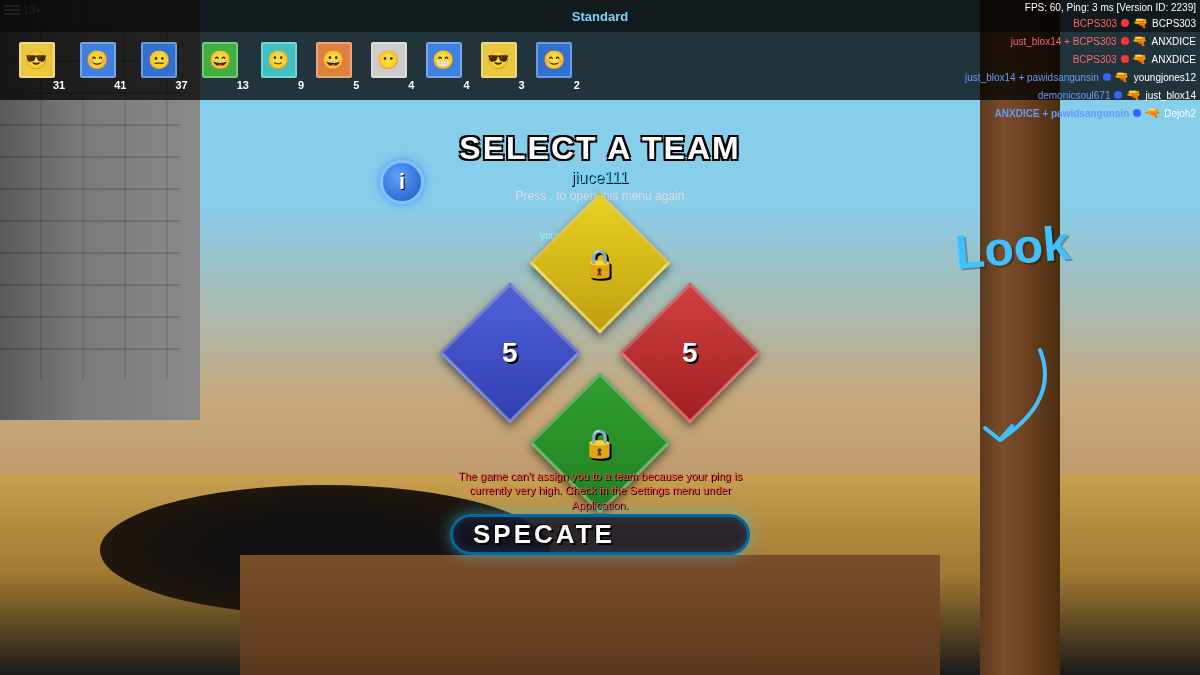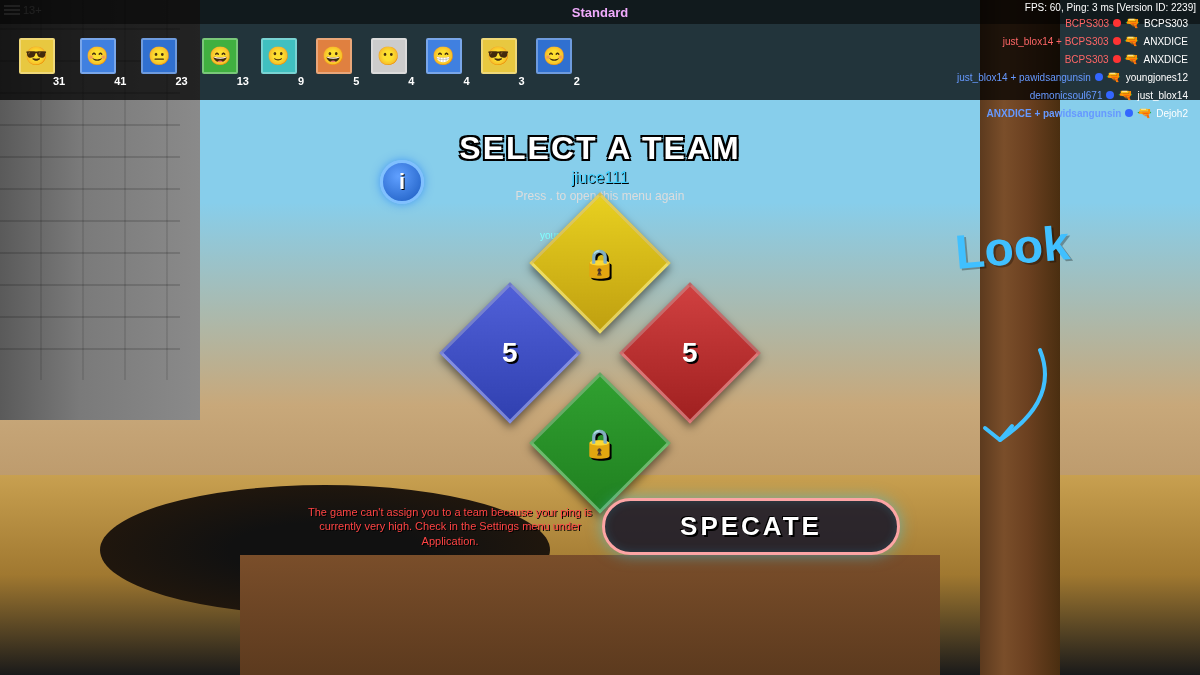--- a/index.html
+++ b/index.html
@@ -72,23 +72,23 @@
       height: 100px;
       background: rgba(0,0,0,0.75);
       display: flex;
       flex-direction: column;
     }
 
     #game-title-bar {
       display: flex;
       justify-content: center;
       align-items: center;
-      height: 24px;
+      height: 32px;
       font-size: 13px;
-      color: #f0abfc;
+      color: #7dd3fc;
       font-weight: bold;
       background: rgba(0,0,0,0.5);
     }
 
     #player-avatars {
       display: flex;
       align-items: center;
       padding: 4px 8px;
       gap: 4px;
       flex: 1;
@@ -123,21 +123,21 @@
     #fps-info {
       position: absolute;
       top: 2px; right: 4px;
       font-size: 10px;
       color: #fff;
     }
 
     
     #player-list {
       position: absolute;
-      top: 14px; right: 12px;
+      top: 14px; right: 4px;
       font-size: 10px;
       color: #fff;
       line-height: 1.5;
       text-align: left;
     }
 
     .player-entry {
       display: flex;
       align-items: center;
       justify-content: flex-end;
@@ -255,43 +255,43 @@
       box-shadow: 0 0 10px rgba(0,100,255,0.5);
     }
 
     
     #specate-container {
       position: absolute;
       bottom: 120px;
       left: 50%;
       transform: translateX(-50%);
       display: flex;
-      flex-direction: row;
+      flex-direction: column;
       align-items: center;
       gap: 2px;
     }
 
     #error-message {
       font-size: 11px;
       color: #ff4444;
       text-align: center;
       max-width: 300px;
       line-height: 1.3;
       text-shadow: 1px 1px 0 #000;
     }
 
     #specate-button {
       width: 300px;
-      padding: 10px 20px;
+      padding: 2px 20px;
       background: rgba(20,20,40,0.85);
-      border: 3px solid #fca5a5;
+      border: 3px solid #0369a1;
       border-radius: 30px;
       display: flex;
       align-items: center;
-      justify-content: center;
+      justify-content: flex-start;
       cursor: pointer;
       pointer-events: all;
       box-shadow: 0 0 15px rgba(64,192,224,0.6), inset 0 0 10px rgba(64,192,224,0.2);
       position: relative;
     }
 
     #specate-button-label {
       font-size: 26px;
       font-weight: 900;
       color: #fff;
@@ -376,21 +376,21 @@
   <div class="avatar-group">
         <div class="avatar-icon" style="background: rgb(232, 200, 64); border: 2px solid rgba(255, 255, 255, 0.3);">😎</div>
         <div class="avatar-score">31</div>
       </div>
       <div class="avatar-group">
         <div class="avatar-icon" style="background: rgb(64, 128, 224); border: 2px solid rgba(255, 255, 255, 0.3);">😊</div>
         <div class="avatar-score">41</div>
       </div>
       <div class="avatar-group">
         <div class="avatar-icon" style="background: rgb(48, 112, 208); border: 2px solid rgba(255, 255, 255, 0.3);">😐</div>
-        <div class="avatar-score">23</div>
+        <div class="avatar-score">37</div>
       </div>
       <div class="avatar-group">
         <div class="avatar-icon" style="background: rgb(64, 176, 64); border: 2px solid rgba(255, 255, 255, 0.3);">😄</div>
         <div class="avatar-score">13</div>
       </div>
       <div class="avatar-group">
         <div class="avatar-icon" style="background: rgb(64, 192, 192); border: 2px solid rgba(255, 255, 255, 0.3);">🙂</div>
         <div class="avatar-score">9</div>
       </div>
       <div class="avatar-group">

